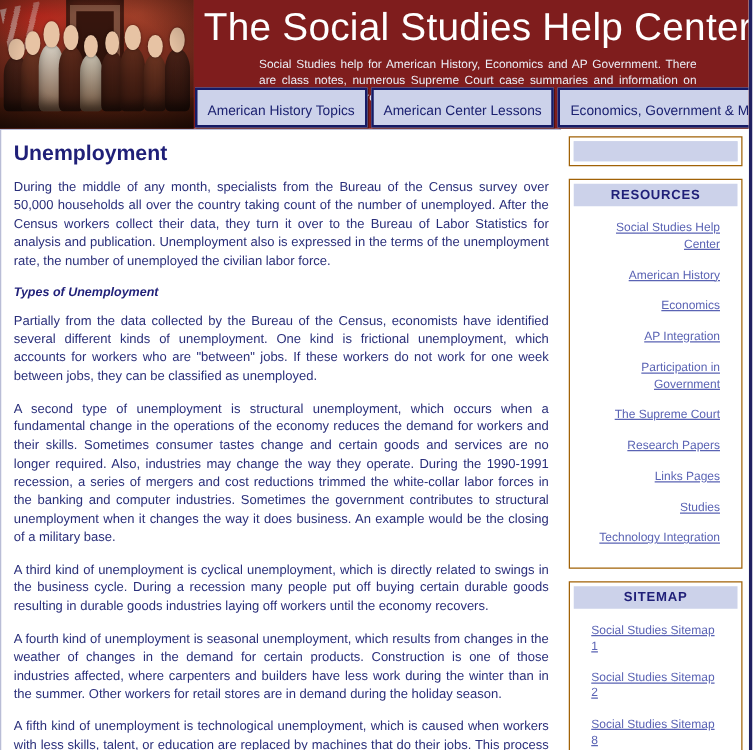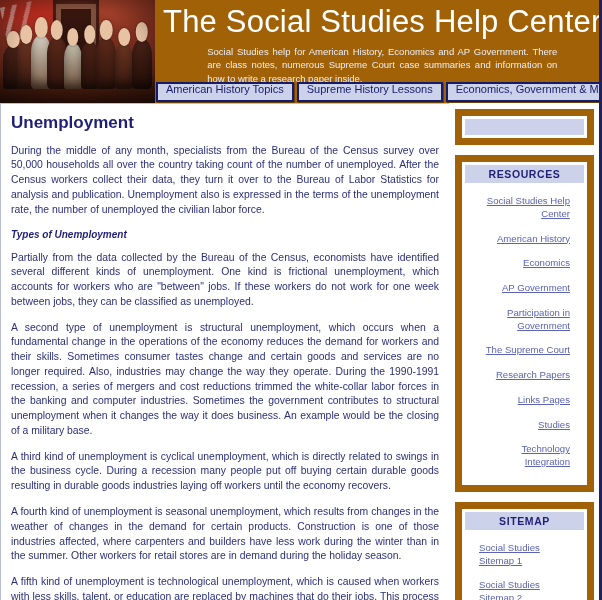--- a/index.html
+++ b/index.html
@@ -16,21 +16,21 @@
     width: 602px; height: 600px;
     background: #ffffff;
     border-right: 3px solid #202060;
     overflow: hidden;
   }
 
   
   .header {
     position: relative;
     height: 103px;
-    background: #a16207;
+    background: #7f1d1d;
     display: flex;
     overflow: hidden;
   }
 
   .banner-art {
     width: 155px;
     height: 103px;
     flex: 0 0 155px;
     position: relative;
     overflow: hidden;
@@ -134,21 +134,21 @@
     display: flex;
     gap: 3px;
     padding-left: 1px;
   }
   .nav-btn {
     background: #ccd2ea;
     border: 2px solid #151b66;
     color: #1b2170;
     font-size: 11px;
     line-height: 1;
-    padding: 0 8px 5px 8px;
+    padding: 12px 8px 5px 8px;
     white-space: nowrap;
     cursor: pointer;
     box-shadow: 1px 1px 0 rgba(0,0,0,.35);
   }
 
   
   .body-wrap {
     display: flex;
     align-items: flex-end;
     height: 497px;
@@ -193,21 +193,21 @@
 
   
   .sidebar {
     width: 150px;
     flex: 0 0 150px;
     padding: 6px 5px 0 6px;
     height: 497px;
     background: #ffffff;
   }
   .panel {
-    border: 7px solid #a16207;
+    border: 1px solid #a16207;
     background: #ffffff;
     margin-bottom: 10px;
     padding: 3px;
   }
   .searchbox {
     height: 16px;
     background: #ccd2ea;
     border: 1px solid #ccd2ea;
   }
   .panel-head {
@@ -270,21 +270,21 @@
       <div class="fig f9"></div>
       <div class="art-vig"></div>
     </div>
 
     <div class="header-right">
       <div class="site-title">The Social Studies Help Center</div>
       <div class="tagline">Social Studies help for American History, Economics and AP Government. There are class notes, numerous Supreme Court case summaries and information on how to write a research paper inside.</div>
 
       <div class="navbar">
         <div class="nav-btn">American History Topics</div>
-        <div class="nav-btn">Supreme History Lessons</div>
+        <div class="nav-btn">American Center Lessons</div>
         <div class="nav-btn">Economics, Government &amp; More</div>
       </div>
     </div>
   </div>
 
   <div class="body-wrap">
 
     <div class="content">
       <div class="page-title">Unemployment</div>
       <div id="article-blocks">
@@ -310,21 +310,21 @@
             <li>
               <a href="#">Social Studies Help Center</a>
             </li>
             <li>
               <a href="#">American History</a>
             </li>
             <li>
               <a href="#">Economics</a>
             </li>
             <li>
-              <a href="#">AP Government</a>
+              <a href="#">AP Integration</a>
             </li>
             <li>
               <a href="#">Participation in Government</a>
             </li>
             <li>
               <a href="#">The Supreme Court</a>
             </li>
             <li>
               <a href="#">Research Papers</a>
             </li>

